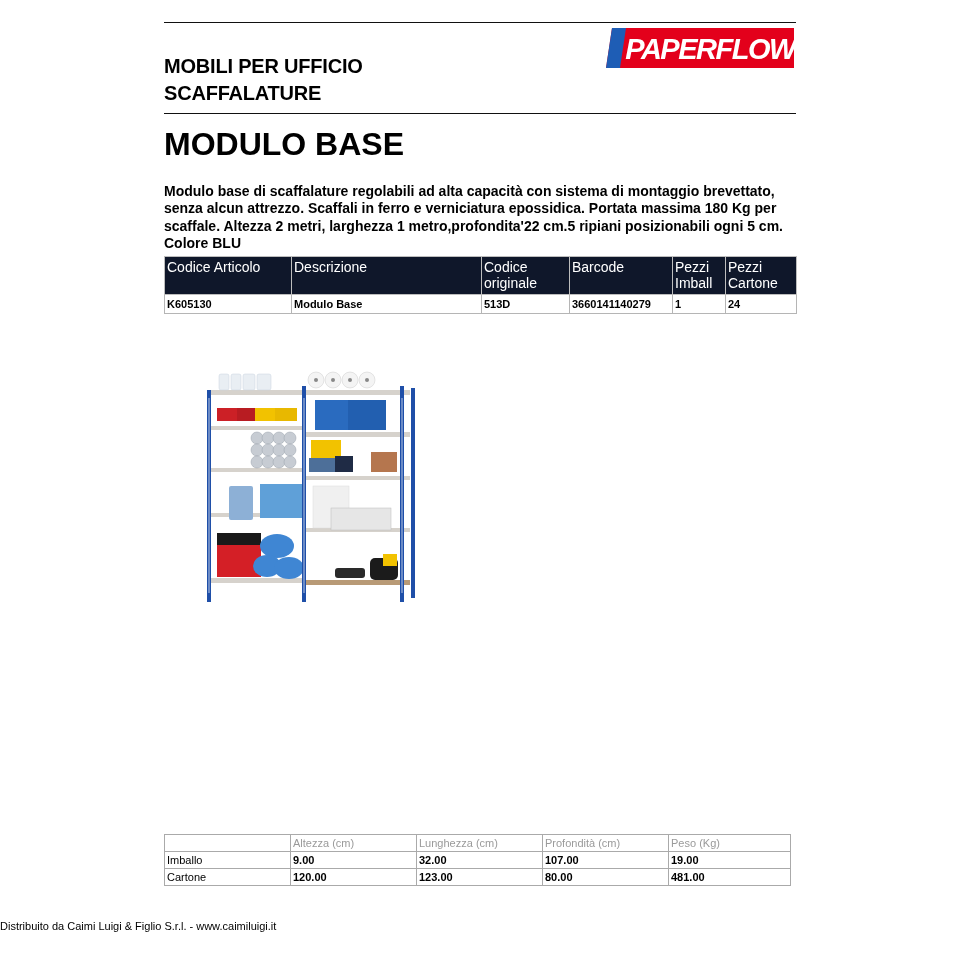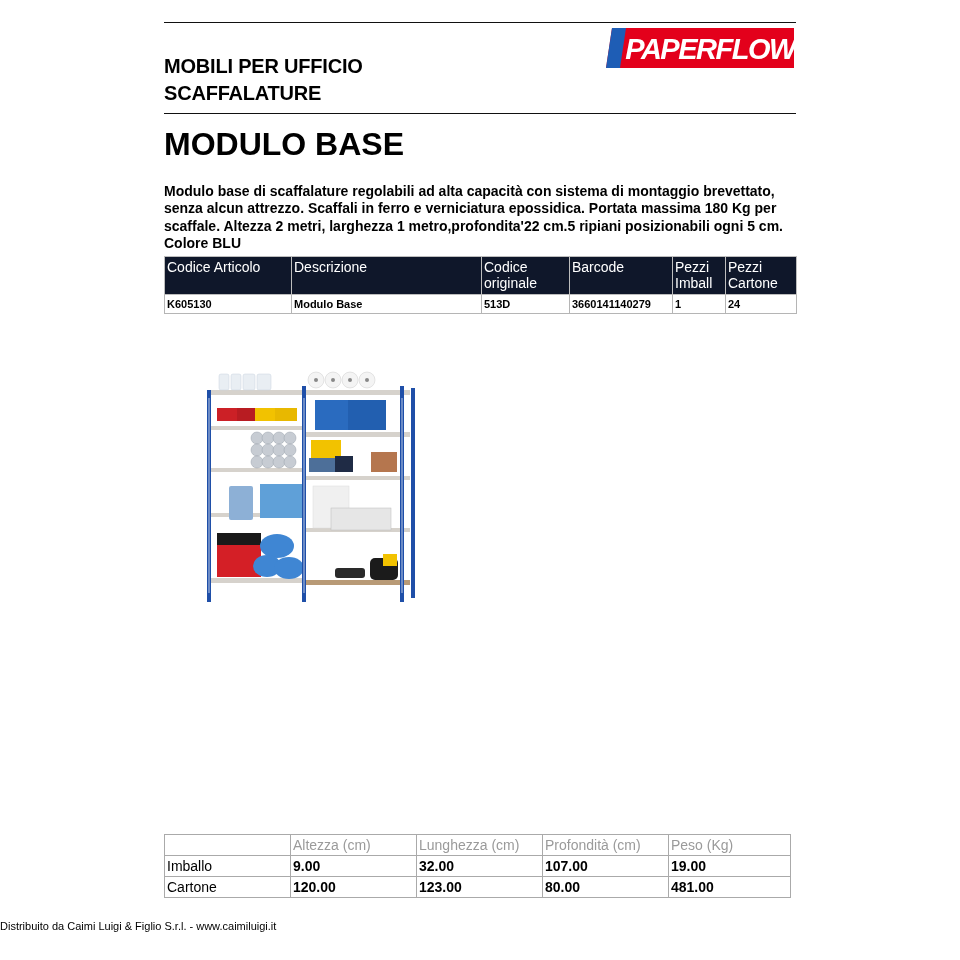--- a/index.html
+++ b/index.html
@@ -7,21 +7,21 @@
   .rule { position: absolute; left: 164px; width: 632px; height: 0; border-top: 1.5px solid #111; }
   .cat { position: absolute; left: 164px; font-size: 20px; font-weight: bold; letter-spacing: -0.2px; }
   .logo { position: absolute; left: 606px; top: 28px; width: 188px; height: 40px; }
   .title { position: absolute; left: 164px; top: 126px; font-size: 32px; font-weight: bold; letter-spacing: 0px; }
   .desc { position: absolute; left: 164px; top: 183px; width: 632px; font-size: 14px; font-weight: bold; line-height: 17.3px; }
   table { border-collapse: collapse; position: absolute; }
   .prod { left: 164px; top: 256px; width: 633px; }
   .prod th { background: #0f172a; color: #ffffff; font-weight: normal; font-size: 14px; text-align: left; vertical-align: top; padding: 2px 2px 3px 2px; line-height: 16px; border: 1px solid #bdbdbd; }
   .prod td { font-size: 11px; font-weight: bold; padding: 2px 2px; height: 14px; border: 1px solid #b5b5b5; margin-top: 19px; }
   .dims { left: 164px; top: 834px; width: 627px; }
-  .dims td { font-size: 14px; padding: 2px 2px; height 14px; border: 1px solid #aaaaaa; margin-left: 29px; }
+  .dims td { font-size: 11px; padding: 2px 2px; height 14px; border: 1px solid #aaaaaa; margin-left: 29px; }
   .dims .hdr td { color: #9a9a9a; }
   .dims td.v { font-weight: bold; }
   .photo { position: absolute; left: 205px; top: 368px; width: 212px; height: 234px; }
   .footer { position: absolute; left: 0; width: 772px; top: 920px; font-size: 11px; }
 </style>
 </head>
 <body>
 
 <div class="rule" style="top:22px;"></div>
 

